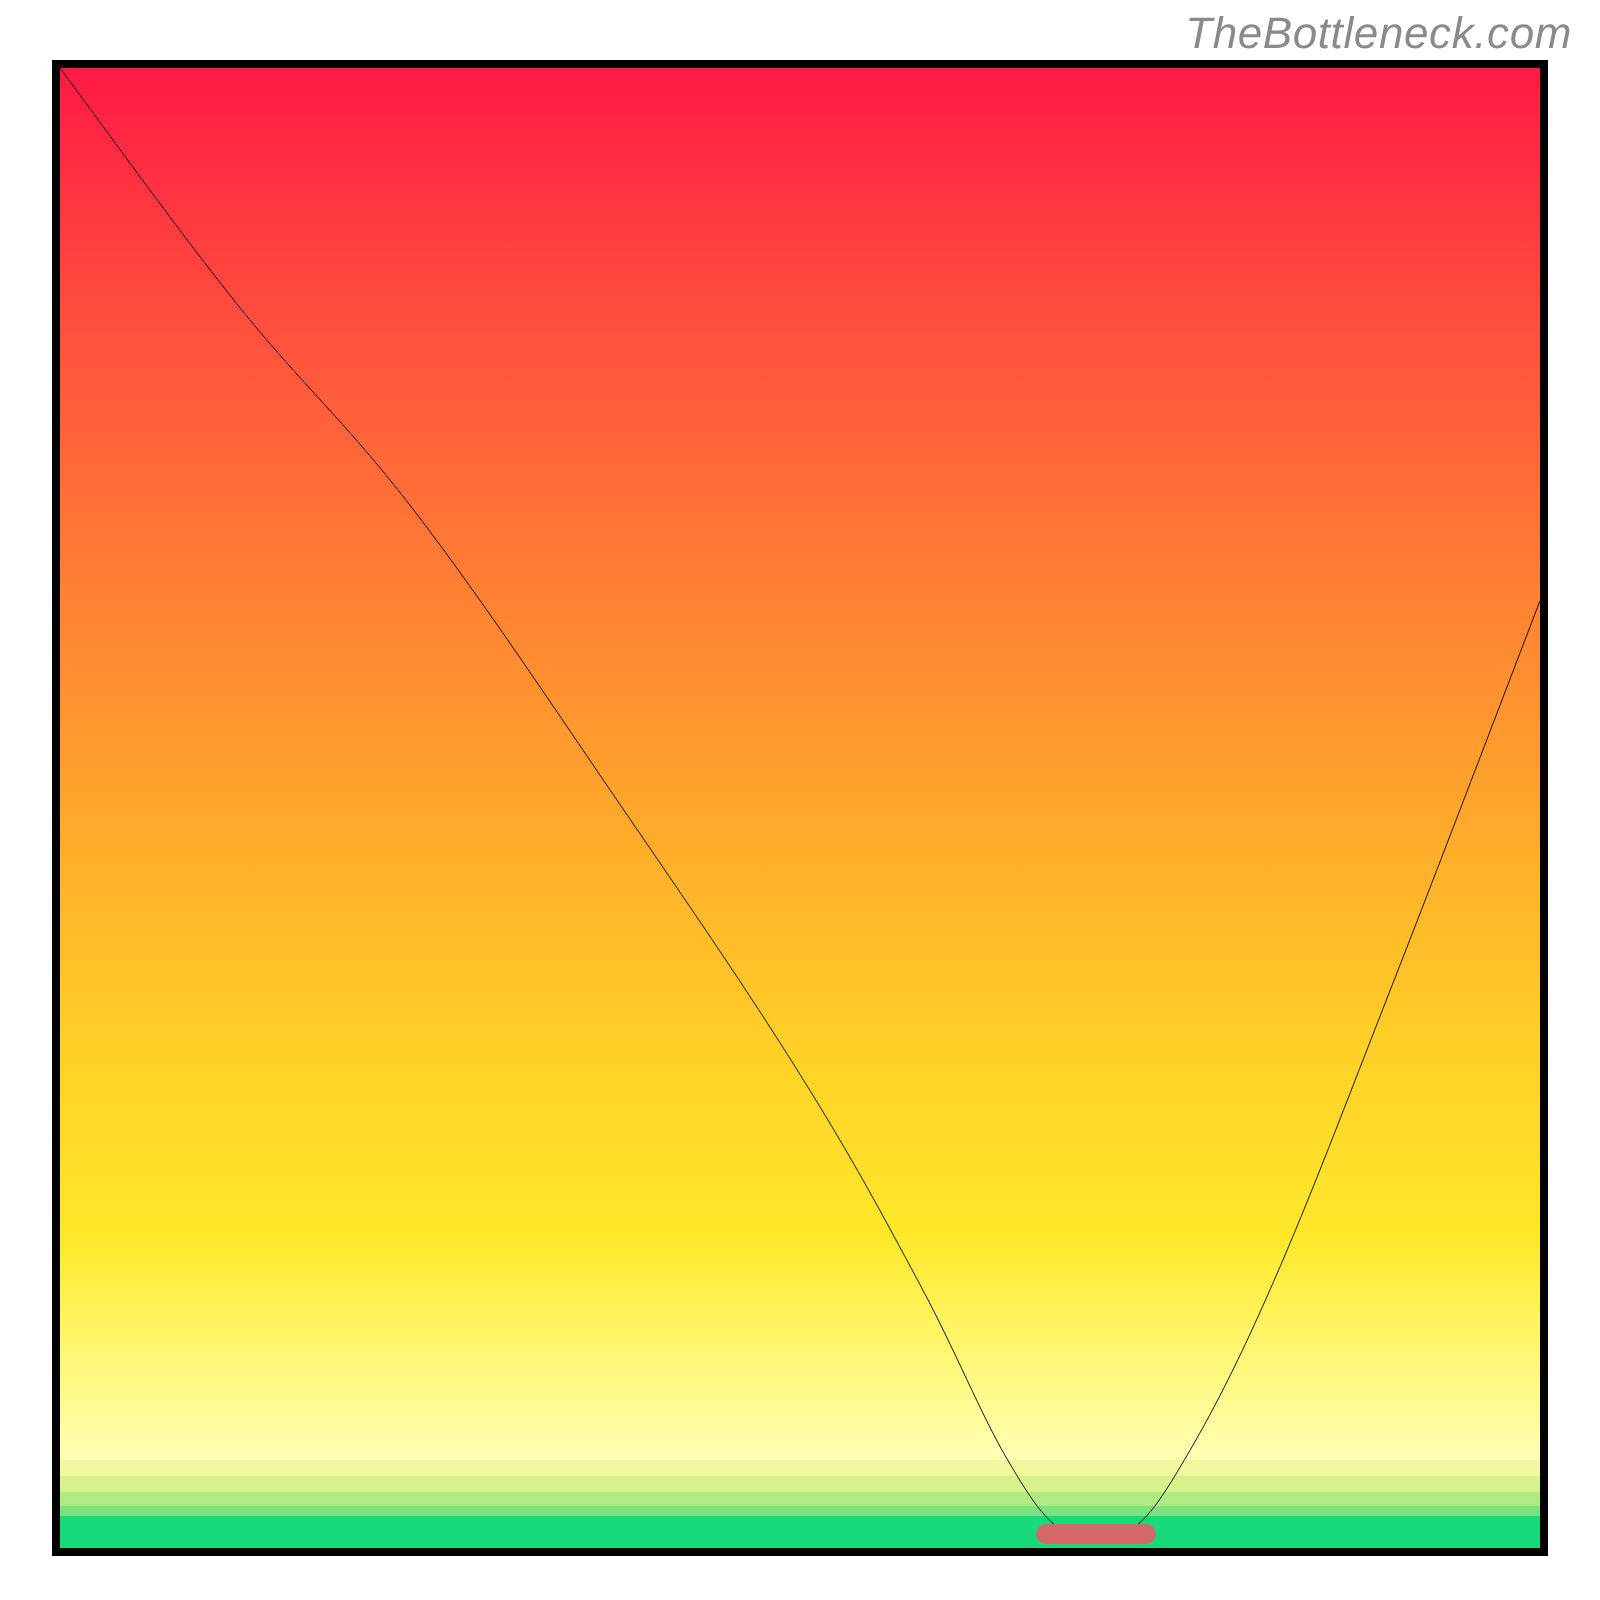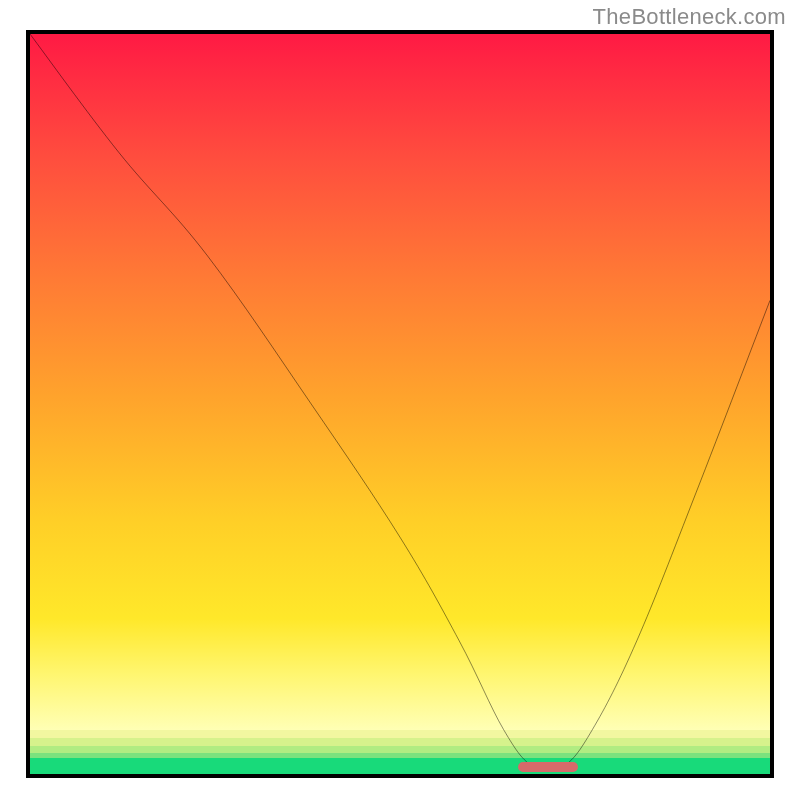--- a/index.html
+++ b/index.html
@@ -12,20 +12,21 @@
     overflow: hidden;
   }
   .attribution {
     position: absolute;
     top: 4px;
     right: 14px;
     color: #8a8a8a;
     font-size: 22px;
     font-weight: 400;
     letter-spacing: 0.3px;
+    font-style: italic;
   }
   .chart-frame {
     position: absolute;
     left: 26px;
     top: 30px;
     width: 748px;
     height: 748px;
     border: 4px solid #000000;
     box-sizing: border-box;
   }

